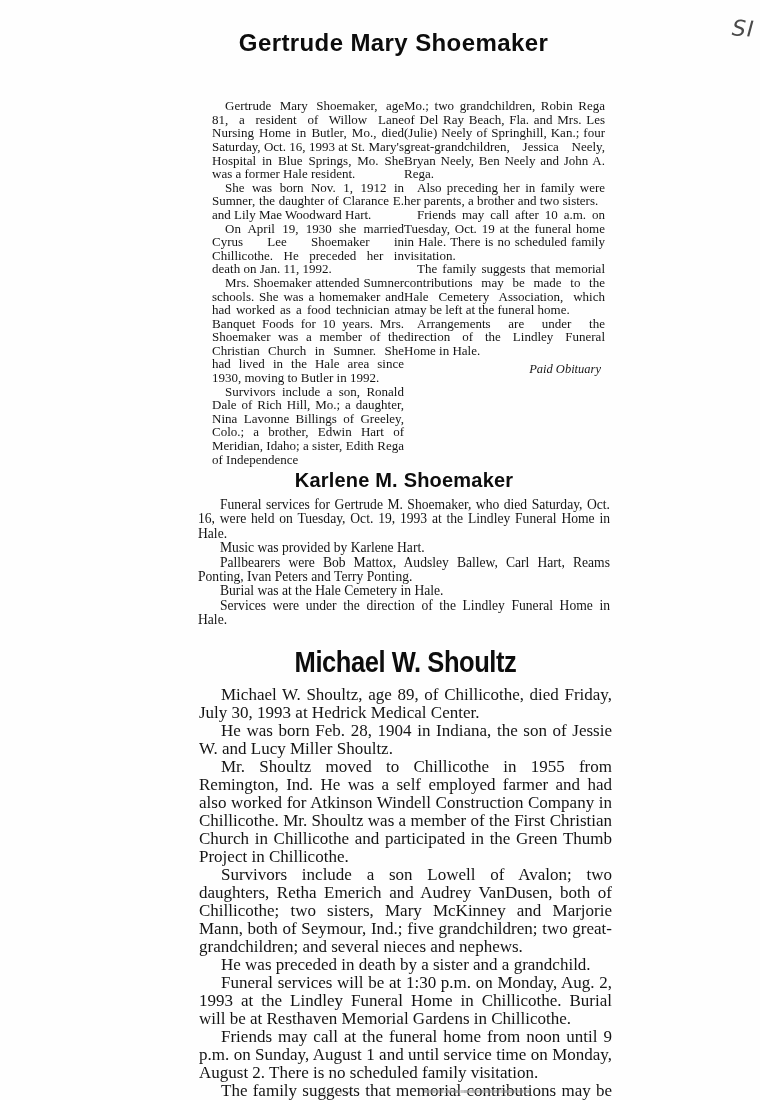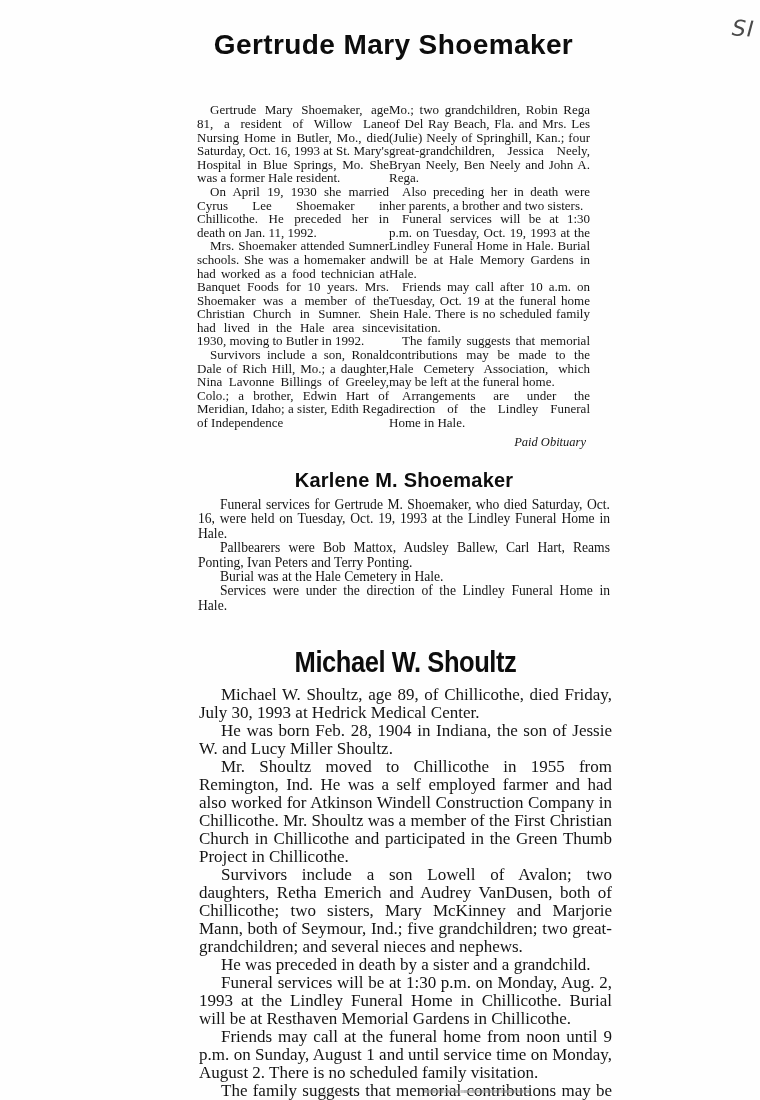--- a/index.html
+++ b/index.html
@@ -14,29 +14,29 @@
     position:absolute; top:16px; right:6px;
     font-family:"DejaVu Sans", sans-serif;
     font-size:22px; font-style:italic; font-weight:400;
     color:#2b2b2b; transform:rotate(4deg); letter-spacing:1px; opacity:.85;
   }
   
   .headline {
     font-family:"Liberation Sans", sans-serif; font-weight:bold;
     text-align:center; color:#0d0d0d; margin:0; line-height:1.05;
   }
-  .h-lg  { font-size:28px; letter-spacing:.4px; margin-bottom:12px; }
+  .h-lg  { font-size:24px; letter-spacing:.4px; margin-bottom:12px; }
   .h-md  { font-size:20px; letter-spacing:.2px; margin-bottom:7px; }
   .h-xl  { font-size:29px; letter-spacing:-.5px; transform:scaleX(.88); transform-origin:center; margin-bottom:9px; }
   
   p.para { margin:0; text-align:justify; }
   .obit-1 { position:absolute; left:182px; top:30px;  width:423px; }
   .obit-2 { position:absolute; left:198px; top:470px; width:412px; }
   .obit-3 { position:absolute; left:199px; top:647px; width:413px; }
-  .cols { display:flex; justify-content:center;margin-top:44px; }
+  .cols { display:flex; justify-content:flex-end;margin-top:44px; }
   .col-left  { width:192px; }
   .col-right { width:201px; }
   .obit-1 p.para { font-size:13px;   line-height:13.6px; }
   .obit-2 p.para { font-size:13.6px; line-height:14.4px; }
   .obit-3 p.para { font-size:17px; line-height:18px; }
   .ind  { text-indent:13px; }
   .ind2 { text-indent:22px; }
   .cont { text-indent:0; }
   .paid-note {
     text-align:right; font-style:italic; font-weight:normal;
@@ -59,39 +59,40 @@
 
 <div class="page">
 
   <div class="hand-mark">SI</div>
 
   <section class="obit-1">
     <h1 class="headline h-lg">Gertrude Mary Shoemaker</h1>
     <div class="cols">
       <div class="col-left">
         <p class="para ind">Gertrude Mary Shoemaker, age 81, a resident of Willow Lane Nursing Home in Butler, Mo., died Saturday, Oct. 16, 1993 at St. Mary's Hospital in Blue Springs, Mo. She was a former Hale resident.</p>
+        <p class="para ind">She was born Nov. 1, 1912 in Sumner, the daughter of Clarance E. and Lily Mae Woodward Hart.</p>
         <p class="para ind">On April 19, 1930 she married Cyrus Lee Shoemaker in Chillicothe. He preceded her in death on Jan. 11, 1992.</p>
         <p class="para ind">Mrs. Shoemaker attended Sumner schools. She was a homemaker and had worked as a food technician at Banquet Foods for 10 years. Mrs. Shoemaker was a member of the Christian Church in Sumner. She had lived in the Hale area since 1930, moving to Butler in 1992.</p>
         <p class="para ind">Survivors include a son, Ronald Dale of Rich Hill, Mo.; a daughter, Nina Lavonne Billings of Greeley, Colo.; a brother, Edwin Hart of Meridian, Idaho; a sister, Edith Rega of Independence</p>
       </div>
       <div class="col-right">
         <p class="para cont">Mo.; two grandchildren, Robin Rega of Del Ray Beach, Fla. and Mrs. Les (Julie) Neely of Springhill, Kan.; four great-grandchildren, Jessica Neely, Bryan Neely, Ben Neely and John A. Rega.</p>
-        <p class="para ind">Also preceding her in death were her parents, a brother and two sisters.</p>
-        <p class="para ind">Funeral services will be at 1:30 p.m. on Tuesday, Oct. 19, 1993 at the Lindley Funeral Home in Hale. Burial will be at Hale Memory Gardens in Hale.</p>
+        <p class="para ind">Also preceding her in family were her parents, a brother and two sisters.</p>
         <p class="para ind">Friends may call after 10 a.m. on Tuesday, Oct. 19 at the funeral home in Hale. There is no scheduled family visitation.</p>
         <p class="para ind">The family suggests that memorial contributions may be made to the Hale Cemetery Association, which may be left at the funeral home.</p>
         <p class="para ind">Arrangements are under the direction of the Lindley Funeral Home in Hale.</p>
         <div class="paid-note">Paid Obituary</div>
       </div>
     </div>
   </section>
 
   <section class="obit-2">
     <h2 class="headline h-md">Karlene M. Shoemaker</h2>
     <p class="para ind2">Funeral services for Gertrude M. Shoemaker, who died Saturday, Oct. 16, were held on Tuesday, Oct. 19, 1993 at the Lindley Funeral Home in Hale.</p>
+    <p class="para ind2">Music was provided by Karlene Hart.</p>
     <p class="para ind2">Pallbearers were Bob Mattox, Audsley Ballew, Carl Hart, Reams Ponting, Ivan Peters and Terry Ponting.</p>
     <p class="para ind2">Burial was at the Hale Cemetery in Hale.</p>
     <p class="para ind2">Services were under the direction of the Lindley Funeral Home in Hale.</p>
   </section>
 
   <section class="obit-3">
     <h1 class="headline h-xl">Michael W. Shoultz</h1>
     <p class="para ind2">Michael W. Shoultz, age 89, of Chillicothe, died Friday, July 30, 1993 at Hedrick Medical Center.</p>
     <p class="para ind2">He was born Feb. 28, 1904 in Indiana, the son of Jessie W. and Lucy Miller Shoultz.</p>
     <p class="para ind2">Mr. Shoultz moved to Chillicothe in 1955 from Remington, Ind. He was a self employed farmer and had also worked for Atkinson Windell Construction Company in Chillicothe. Mr. Shoultz was a member of the First Christian Church in Chillicothe and participated in the Green Thumb Project in Chillicothe.</p>

